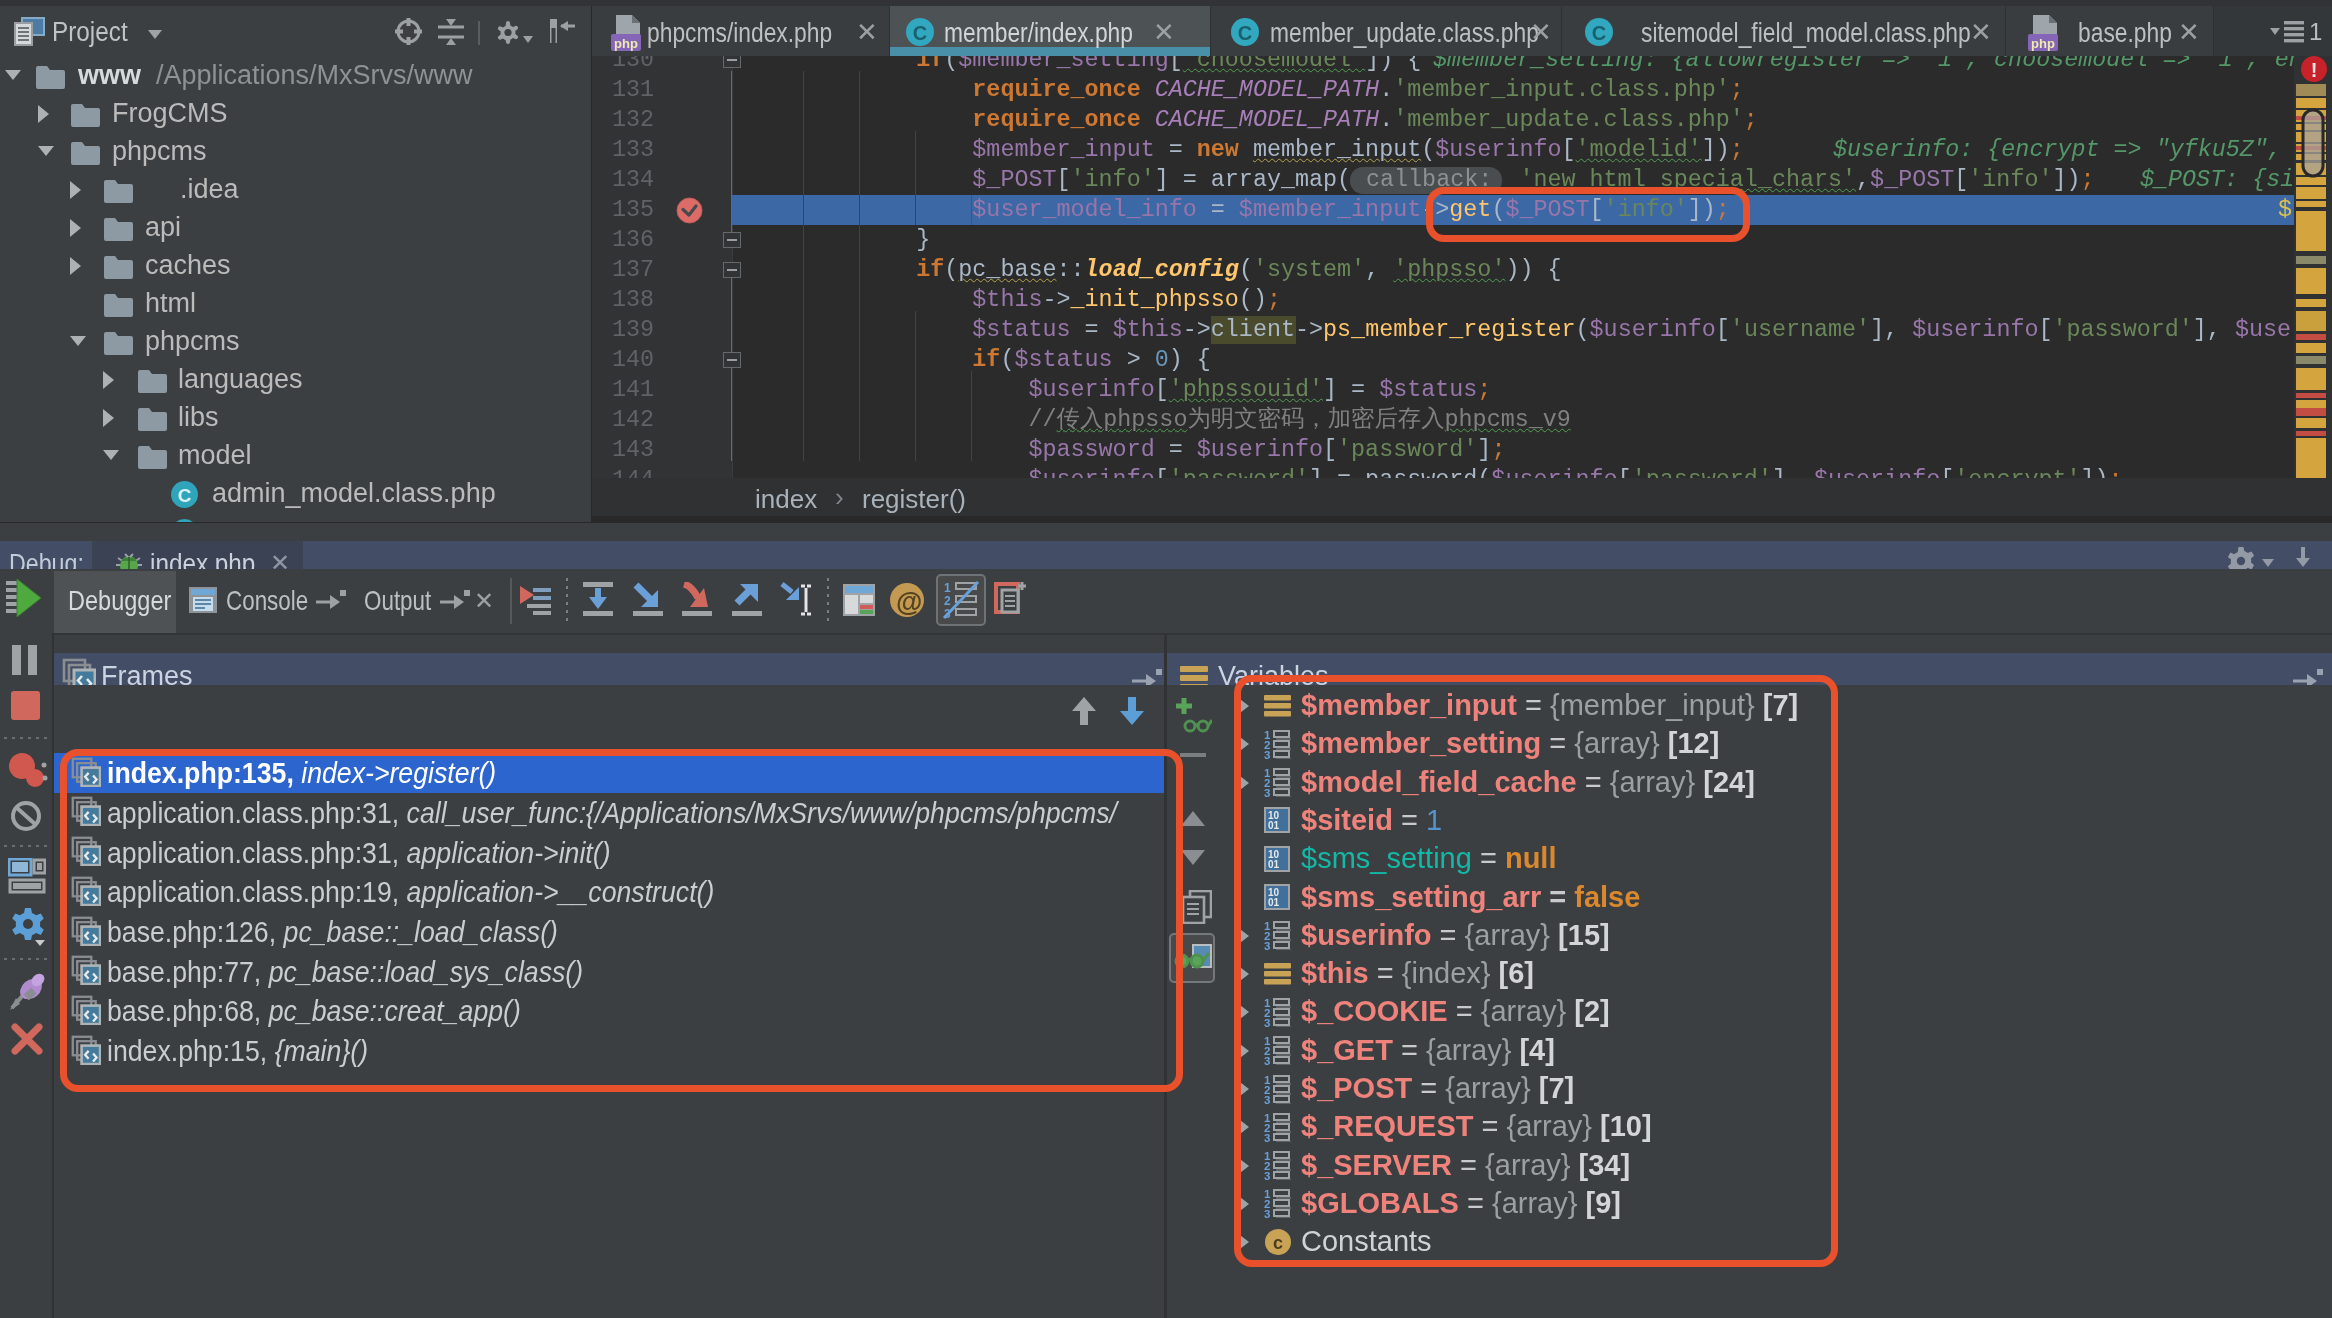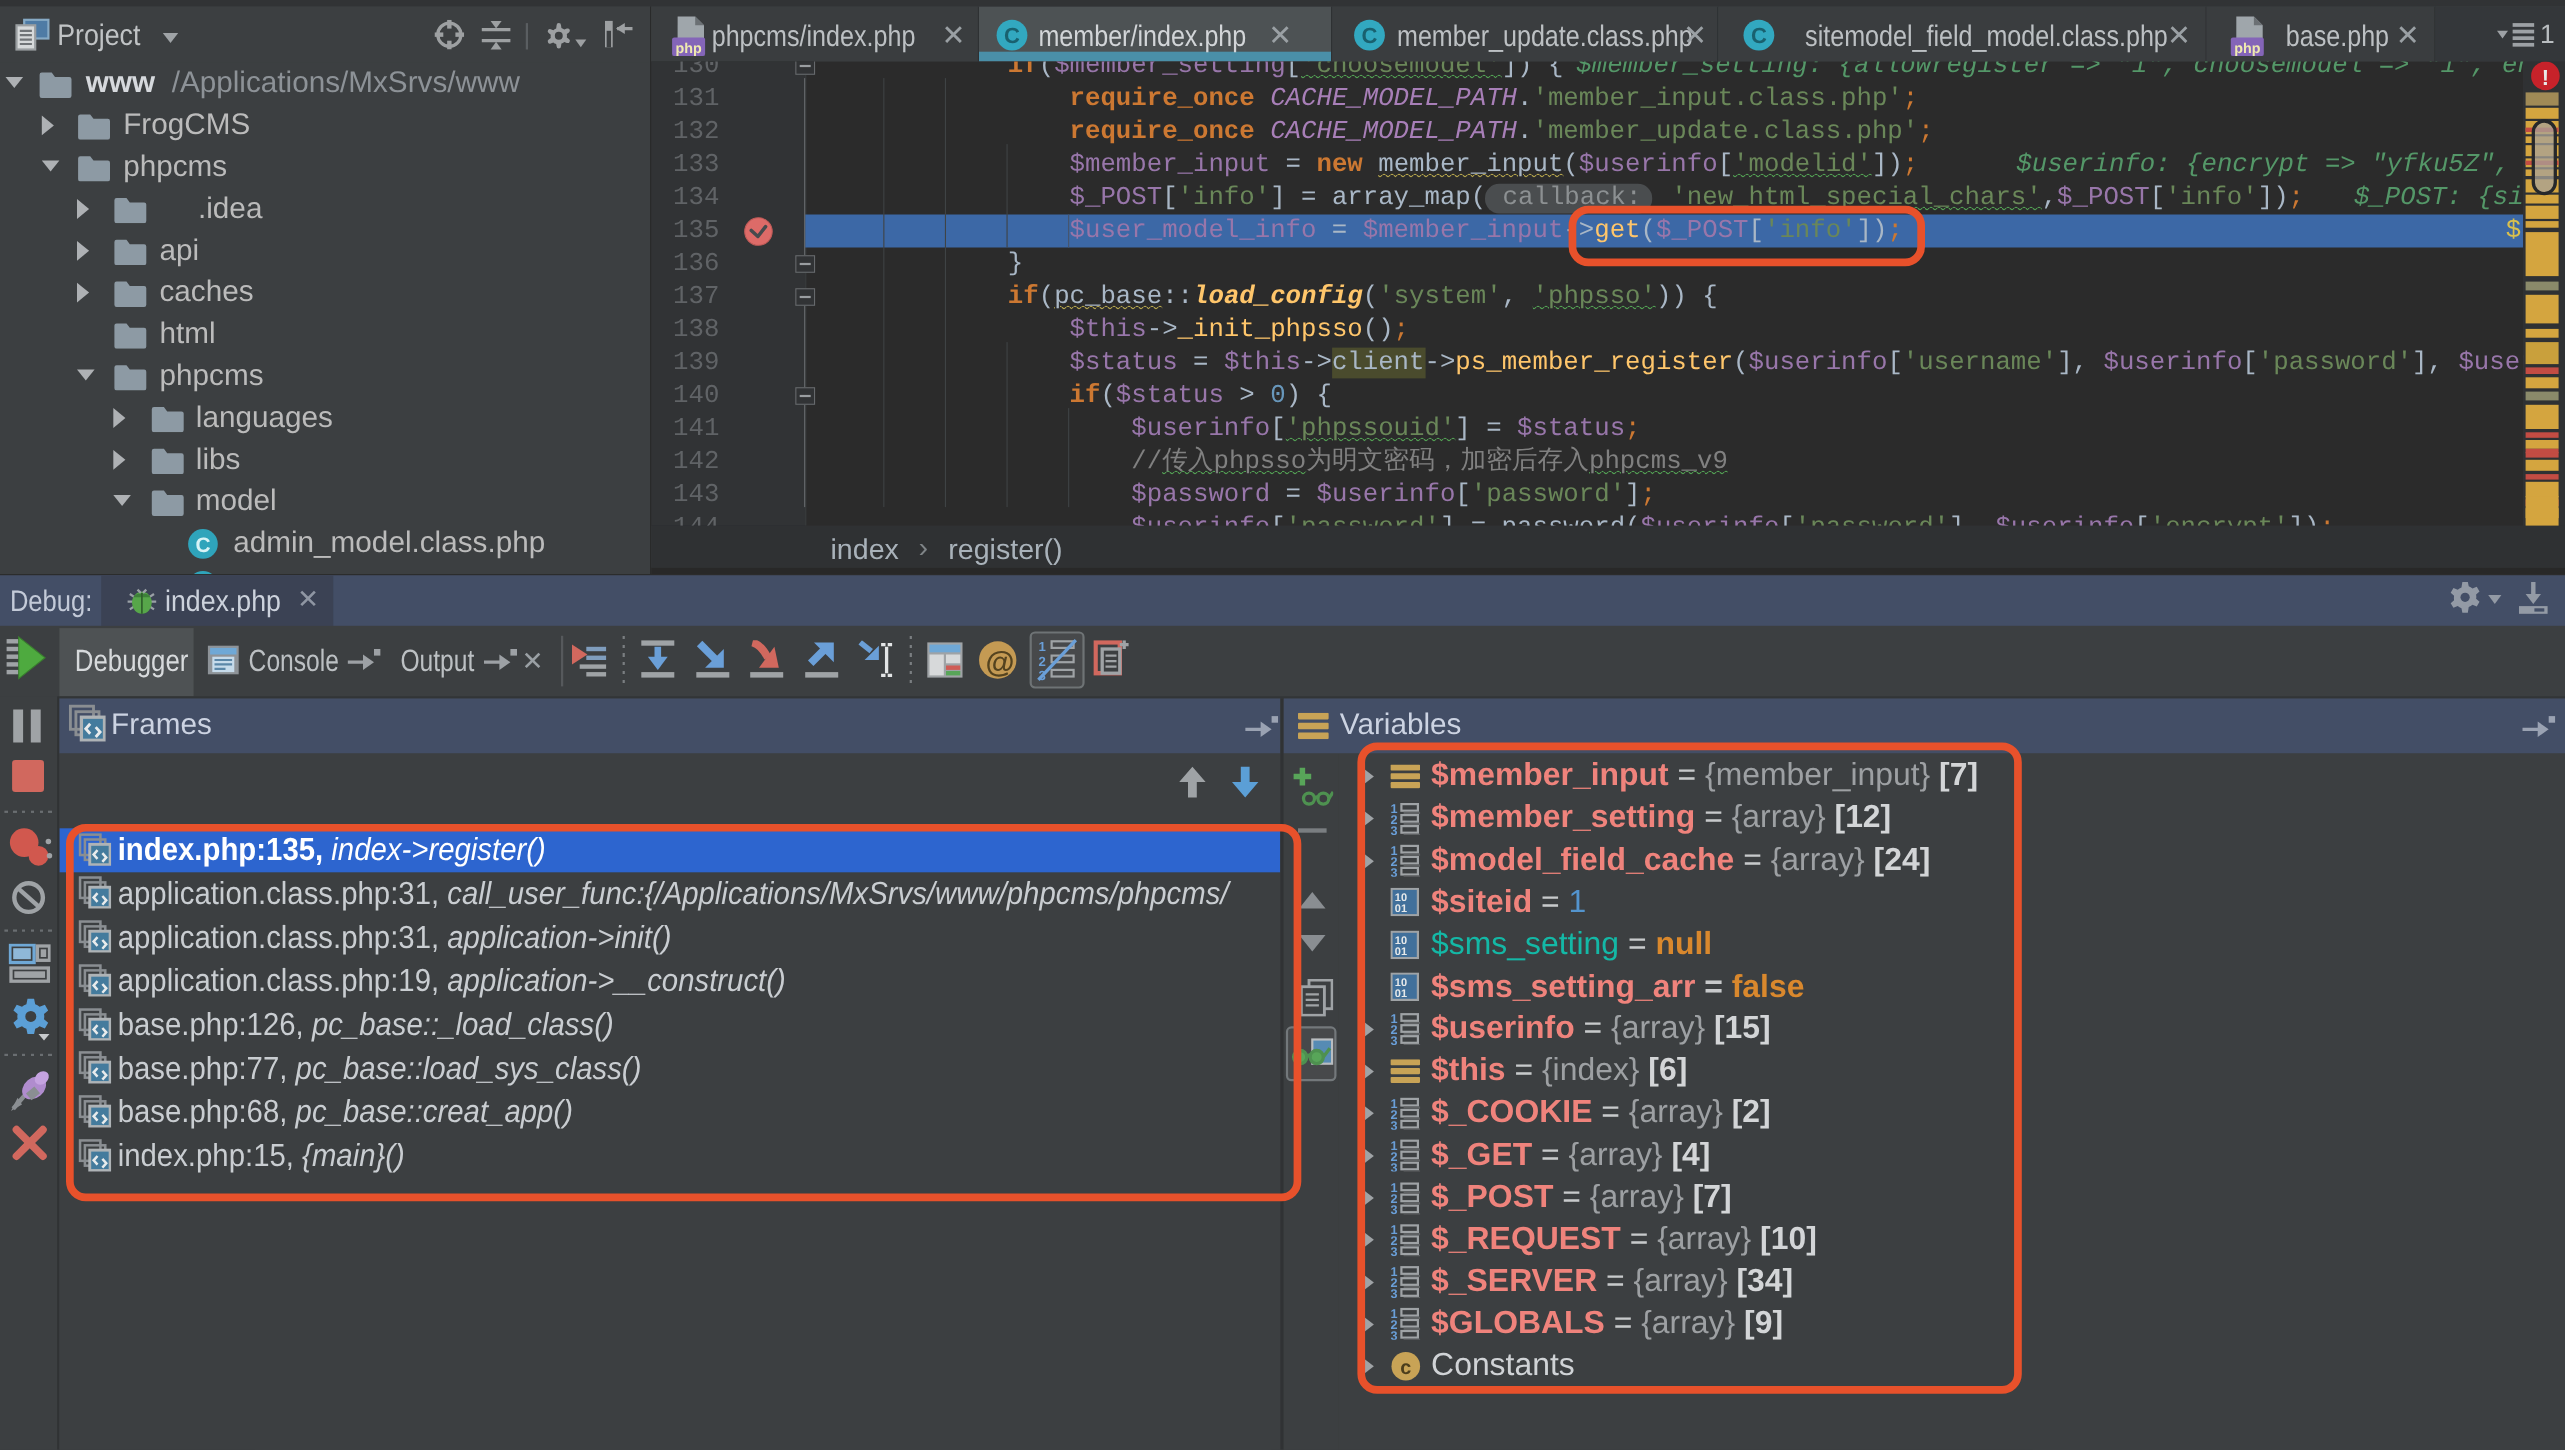--- a/index.html
+++ b/index.html
@@ -15,21 +15,21 @@
   .cst { color:#a87fb8; font-style:italic; }
   .f { color:#ffc66b; }
   .fi { color:#ffc66b; font-style:italic; font-weight:bold; }
   .sc { color:#cc7832; }
   .cm { color:#808080; }
   .num { color:#6897bb; }
   .hint { position:absolute; white-space:pre; font-family:"Liberation Mono", monospace; font-size:23.38px; line-height:30px; color:#549768; font-style:italic; }
   .wv { text-decoration:underline; text-decoration-style:wavy; text-decoration-color:#52a053; text-decoration-thickness:1px; text-underline-offset:2px; }
   .wvy { text-decoration:underline; text-decoration-style:wavy; text-decoration-color:#b4a44c; text-decoration-thickness:1px; text-underline-offset:2px; }
   
-  .hdr-blue { background:#434e66; }
+  .hdr-blue { background:#434e66;margin-top:18px; }
   .uit { color:#bbbbbb; font-size:27px; }
   .orect { position:absolute; border:7px solid #e8512b; border-radius:18px; }
   .gv { color:#9da0a3; }
   .wn { color:#d3d5d7; font-weight:600; }
 </style></head>
 <body>
 
 <div class="abs" style="left:0;top:0;width:2332px;height:6px;background:#313335;"></div>
 
 <div class="abs" id="project" style="left:0;top:6px;width:591px;height:516px;background:#3c3f41;overflow:hidden;">

